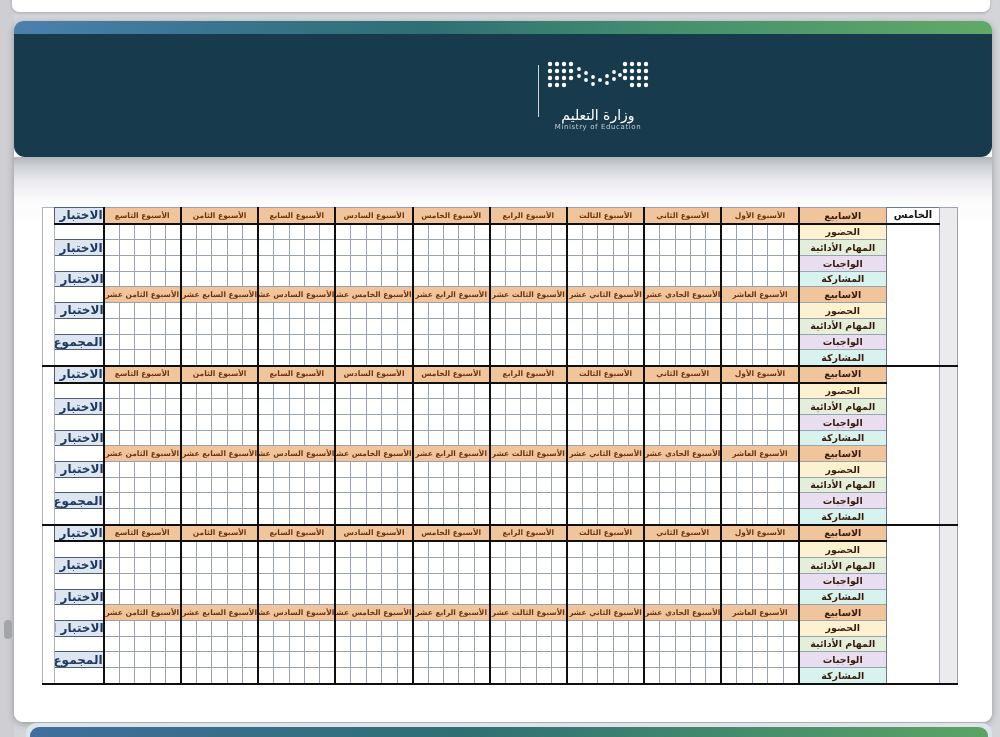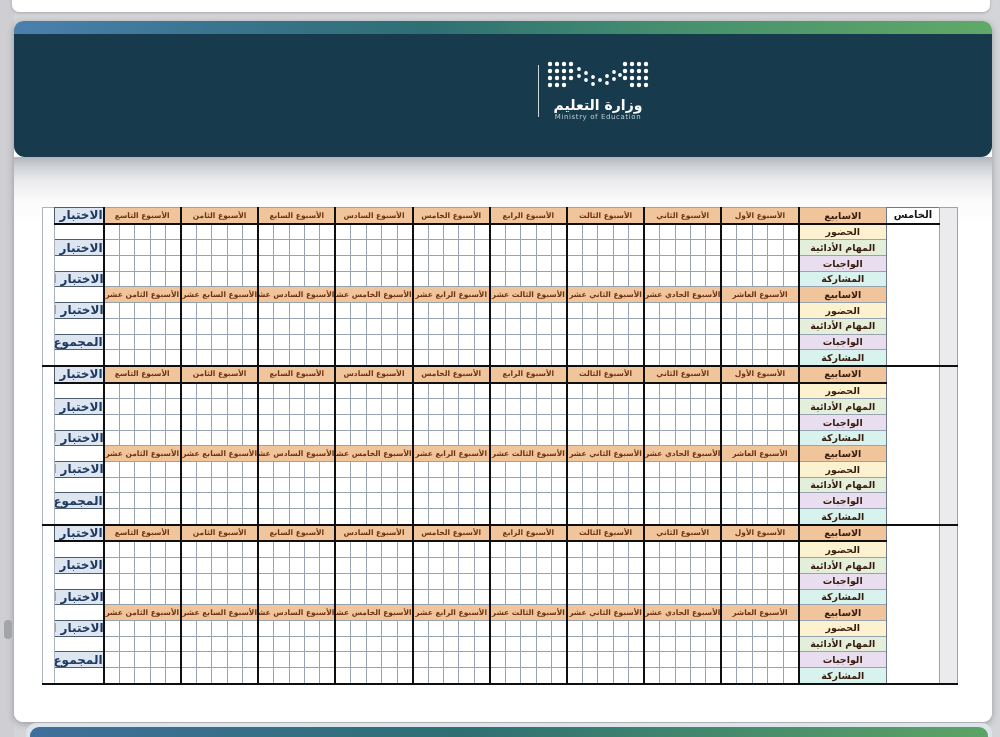--- a/index.html
+++ b/index.html
@@ -20,21 +20,21 @@
   .grad-strip{position:absolute;left:0;top:0;width:978px;height:13px;
     background:linear-gradient(90deg,#4b80ae 0%,#3a7590 20%,#2e6f74 42%,#46906e 68%,#61a967 100%);}
   .banner{position:absolute;left:0;top:13px;width:978px;height:123px;background:#173b4d;
     border-radius:0 0 11px 11px;}
   .page-body{position:absolute;left:0;top:136px;width:978px;height:565px;
     background:linear-gradient(180deg,#b2b6bc 0px,#cdd0d4 9px,#ebebee 24px,#fbfbfc 44px,#ffffff 70px);}
 
   
   .logo{position:absolute;left:524px;top:27px;width:120px;text-align:center;color:#fff;}
   .logo .divider{position:absolute;left:0px;top:4px;width:1px;height:52px;background:rgba(255,255,255,.8);}
-  .logo .ar{font-size:14px;font-weight:bold;letter-spacing:1px;line-height:16px;margin-top:2px;}
+  .logo .ar{font-size:14px;font-weight:normal;letter-spacing:1px;line-height:16px;margin-top:12px;}
   .logo .en{font-size:7px;color:#c2ced4;letter-spacing:.6px;line-height:9px;}
 
   
   .tbl-wrap{position:absolute;left:28px;top:186px;width:916px;}
   table{border-collapse:collapse;table-layout:fixed;width:916px;direction:rtl;border:1px solid #6b7684;}
   td{padding:0;height:14.7px;border:1px solid #97a3b0;text-align:center;vertical-align:middle;
      font-weight:bold;font-size:9px;line-height:1;overflow:hidden;white-space:nowrap;}
   td.day{background:#fff;}
   td.wsep{border-right:2px solid #0f0f0f;}
   tr.hr1 > td{border-bottom:2px solid #0f0f0f;}

